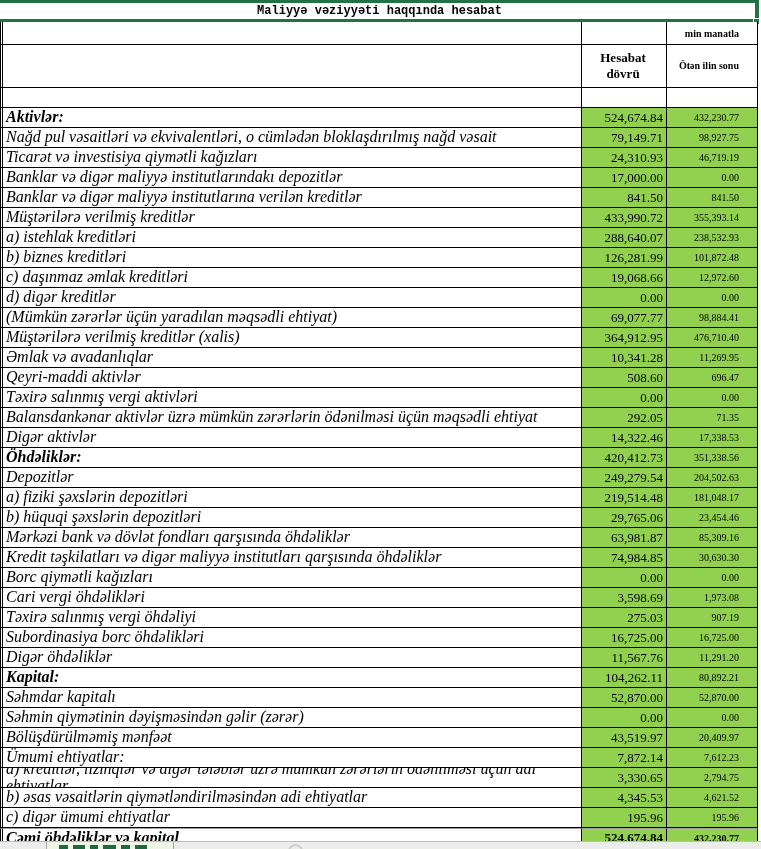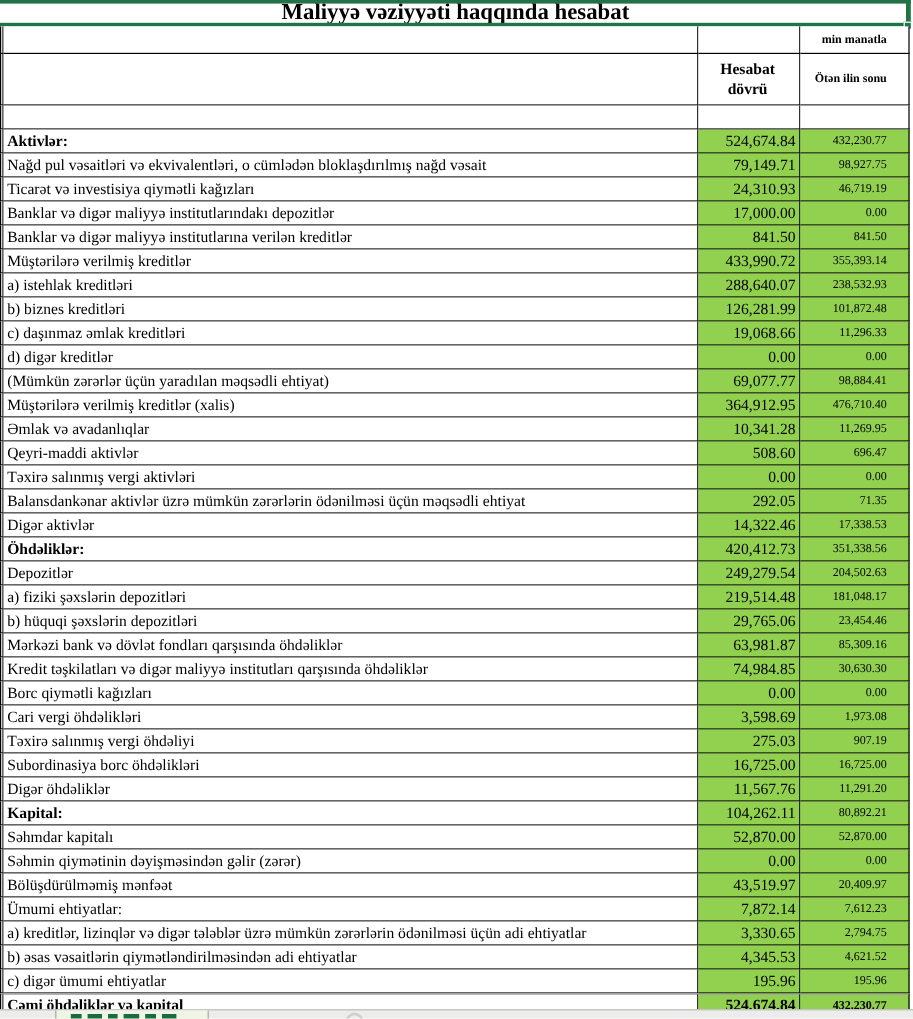--- a/index.html
+++ b/index.html
@@ -7,29 +7,29 @@
         font-family:"Liberation Serif",serif;color:#000;}
 
   
   #titlebar{position:absolute;top:0;left:0;width:758px;height:22px;background:#fff;}
   .gline{position:absolute;background:#217346;}
   #gl-top{left:0;top:0;width:759px;height:3px;}
   #gl-bottom{left:0;top:19px;width:759px;height:3px;}
   #gl-right{left:755px;top:0;width:4px;height:22px;}
   #fill-handle{position:absolute;left:753px;top:18px;width:7px;height:7px;background:#217346;border:1px solid #fff;box-sizing:border-box;}
   #title-text{position:absolute;left:0;top:3px;width:759px;height:16px;text-align:center;
-      font-family:Liberation Serif, serif;font-weight:bold;font-size:19px;line-height:16px;}
+      font-family:Liberation Mono, monospace;font-weight:bold;font-size:12px;line-height:16px;}
 
   
   #grid{position:absolute;top:22px;left:0;width:758px;}
   .tr{display:flex;}
   .td{box-sizing:border-box;border-right:1px solid #000;border-bottom:1px solid #000;
       display:flex;align-items:center;overflow:hidden;background:#fff;}
   .td.stub{width:3px;border-left:1px solid #000;padding:0;}
-  .td.label{width:579px;padding:0 16px 0 3px;font-size:13px;line-height:1.05;}
+  .td.label{width:579px;padding:0 16px 0 3px;font-size:16px;line-height:1.05;font-style:italic;}
   .td.num1{width:85px;justify-content:flex-end;padding-right:3px;font-size:13px;}
   .td.num2{width:91px;justify-content:flex-end;padding-right:18px;font-size:10px;font-family:Liberation Serif, serif;}
   .tr.r-unit{height:23px;}
   .tr.r-head{height:43px;}
   .tr.r-blank{height:20px;}
   .tr.data{height:20px;}
   .g{background:#92D050;}
   .b{font-weight:bold;}
   .hd{justify-content:center;text-align:center;font-weight:bold;font-size:13px;line-height:1.25;padding:0 1px;}
   .tr.total .td{border-top:1px solid #a3a3a3;}
@@ -125,21 +125,21 @@
         <div class="tr data">
           <div class="td stub"></div>
           <div class="td label">b) biznes kreditləri</div>
           <div class="td num1 g">126,281.99</div>
           <div class="td num2 g">101,872.48</div>
         </div>
         <div class="tr data">
           <div class="td stub"></div>
           <div class="td label">c) daşınmaz əmlak kreditləri</div>
           <div class="td num1 g">19,068.66</div>
-          <div class="td num2 g">11,296.33</div>
+          <div class="td num2 g">12,972.60</div>
         </div>
         <div class="tr data">
           <div class="td stub"></div>
           <div class="td label">d) digər kreditlər</div>
           <div class="td num1 g">0.00</div>
           <div class="td num2 g">0.00</div>
         </div>
         <div class="tr data">
           <div class="td stub"></div>
           <div class="td label">(Mümkün zərərlər üçün yaradılan məqsədli ehtiyat)</div>

